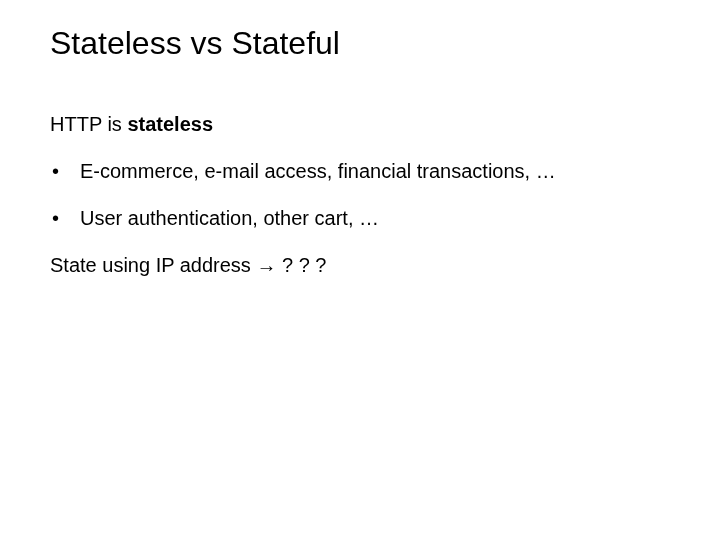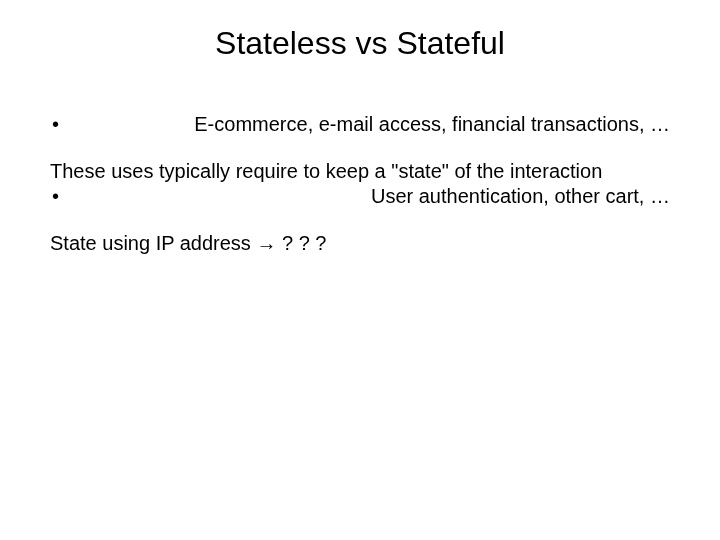--- a/index.html
+++ b/index.html
@@ -12,21 +12,20 @@
       height: 540px;
       background: #ffffff;
       font-family: Arial, Helvetica, sans-serif;
       color: #000000;
       padding: 20px 50px 20px 50px;
       overflow: hidden;
     }
     .title {
       font-size: 32px;
       font-weight: normal;
-      text-align: center;
       margin-top: 5px;
       margin-bottom: 50px;
     }
     .body-text {
       font-size: 20px;
       line-height: 1.25;
     }
     .para {
       margin-bottom: 22px;
     }
@@ -37,41 +36,42 @@
       display: flex;
       margin-bottom: 4px;
     }
     .bullet-line .bullet {
       width: 30px;
       padding-left: 2px;
       flex-shrink: 0;
     }
     .bullet-line .bullet-text {
       flex: 1;
-      text-align: right;
     }
   </style>
 </head>
 <body>
 
 <div class="title">Stateless vs Stateful</div>
 
 <div class="body-text">
 
+  <div class="para">
+    <span>HTTP is </span><span class="bold">stateless</span>
+  </div>
 
 
   <div class="para">
     <div class="bullet-line">
       <span class="bullet">•</span>
       <span class="bullet-text">E-commerce, e-mail access, financial transactions, …</span>
     </div>
   </div>
 
   <div class="para">
-    <div>These uses typically require to keep a "state" of the interaction</div>
     <div class="bullet-line">
       <span class="bullet">•</span>
       <span class="bullet-text">User authentication, other cart, …</span>
     </div>
   </div>
 
   <div class="para">State using IP address → ? ? ?</div>
 
 </div>
 

